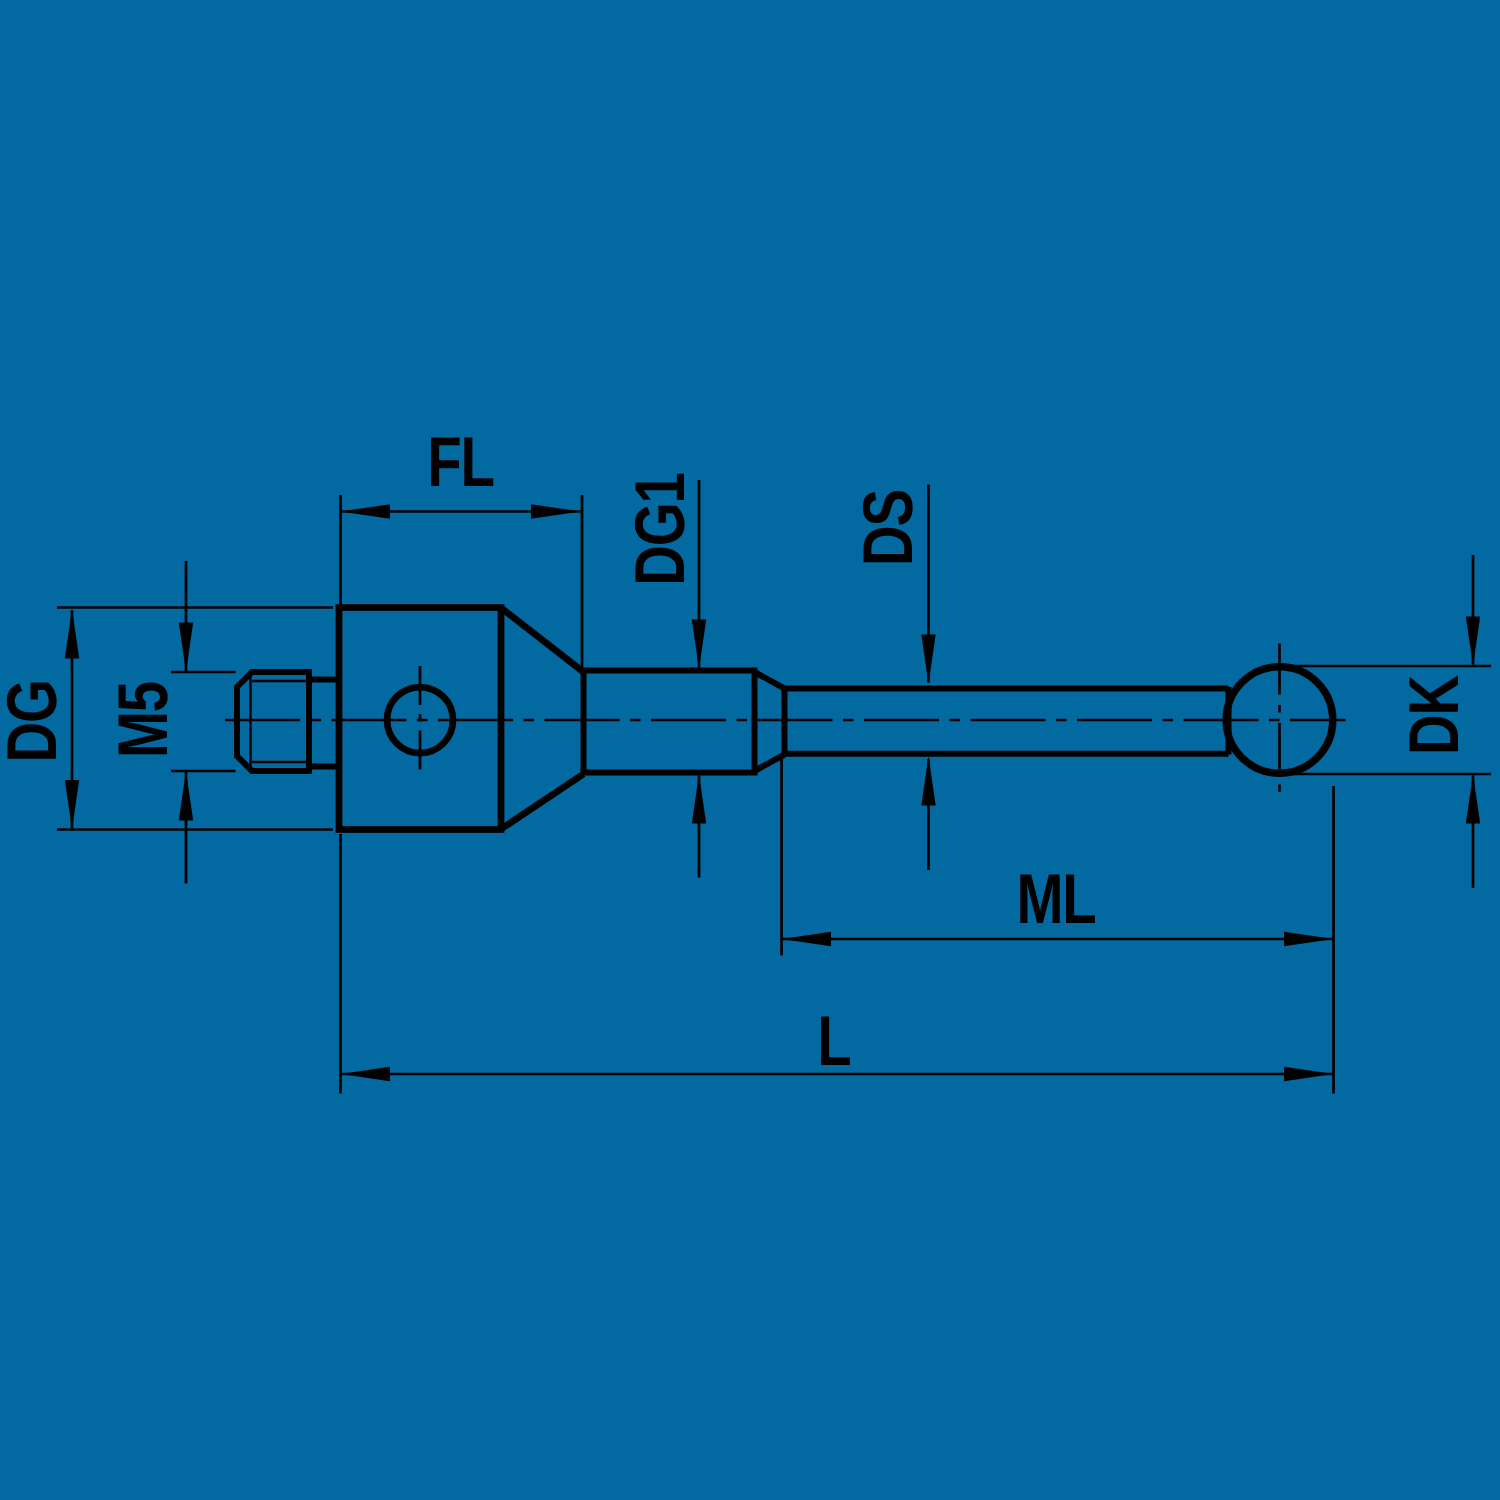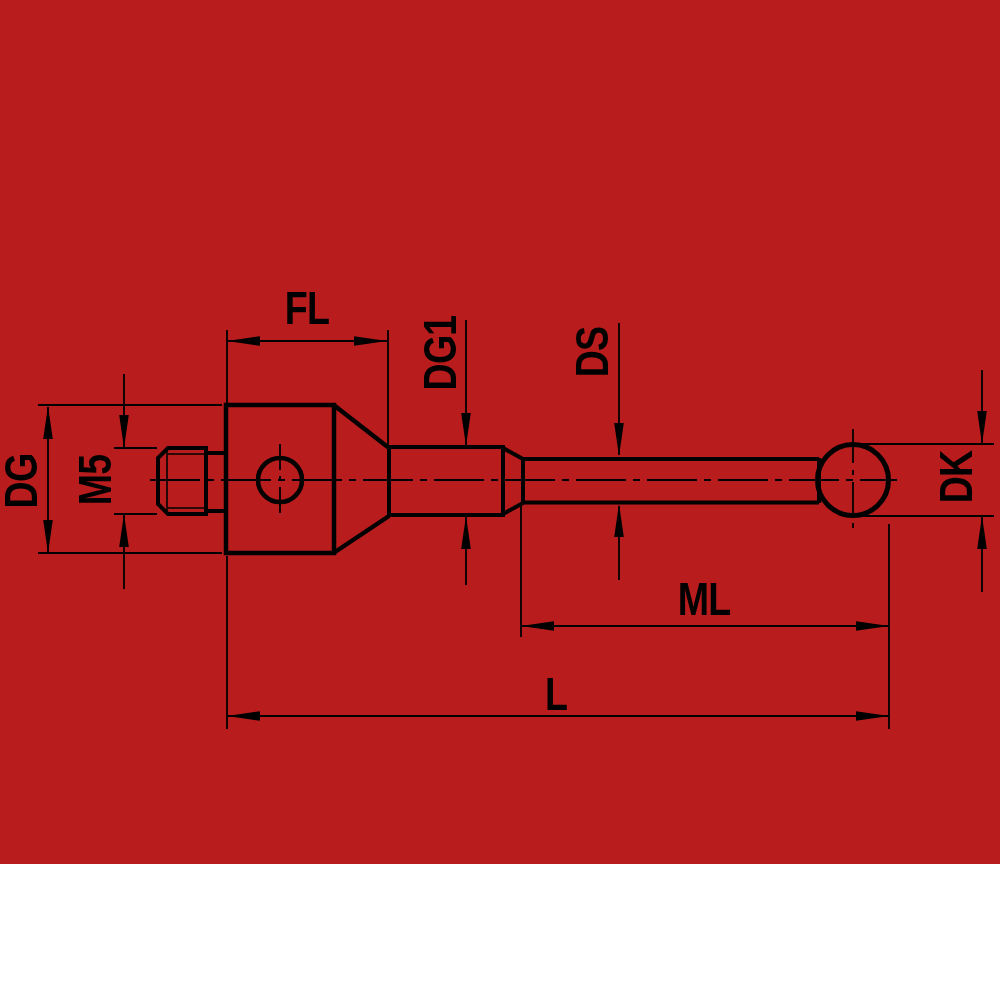--- a/index.html
+++ b/index.html
@@ -1,19 +1,19 @@
 <!DOCTYPE html>
 <html><head>
 <meta charset="utf-8">
 <style>
   html,body{margin:0;padding:0;background:#ffffff;}
   .stage{
     position:relative;
-    width:1000px;height:864px;
-    background:#b91c1c;
+    width:1000px;height:1000px;
+    background:#0369a1;
     overflow:hidden;
     font-family:"Liberation Sans",sans-serif;
   }
   .stage svg{position:absolute;left:0;top:0;}
   .lbl{
     position:absolute;
     width:140px;height:50px;
     line-height:50px;
     text-align:center;
     font-weight:700;

